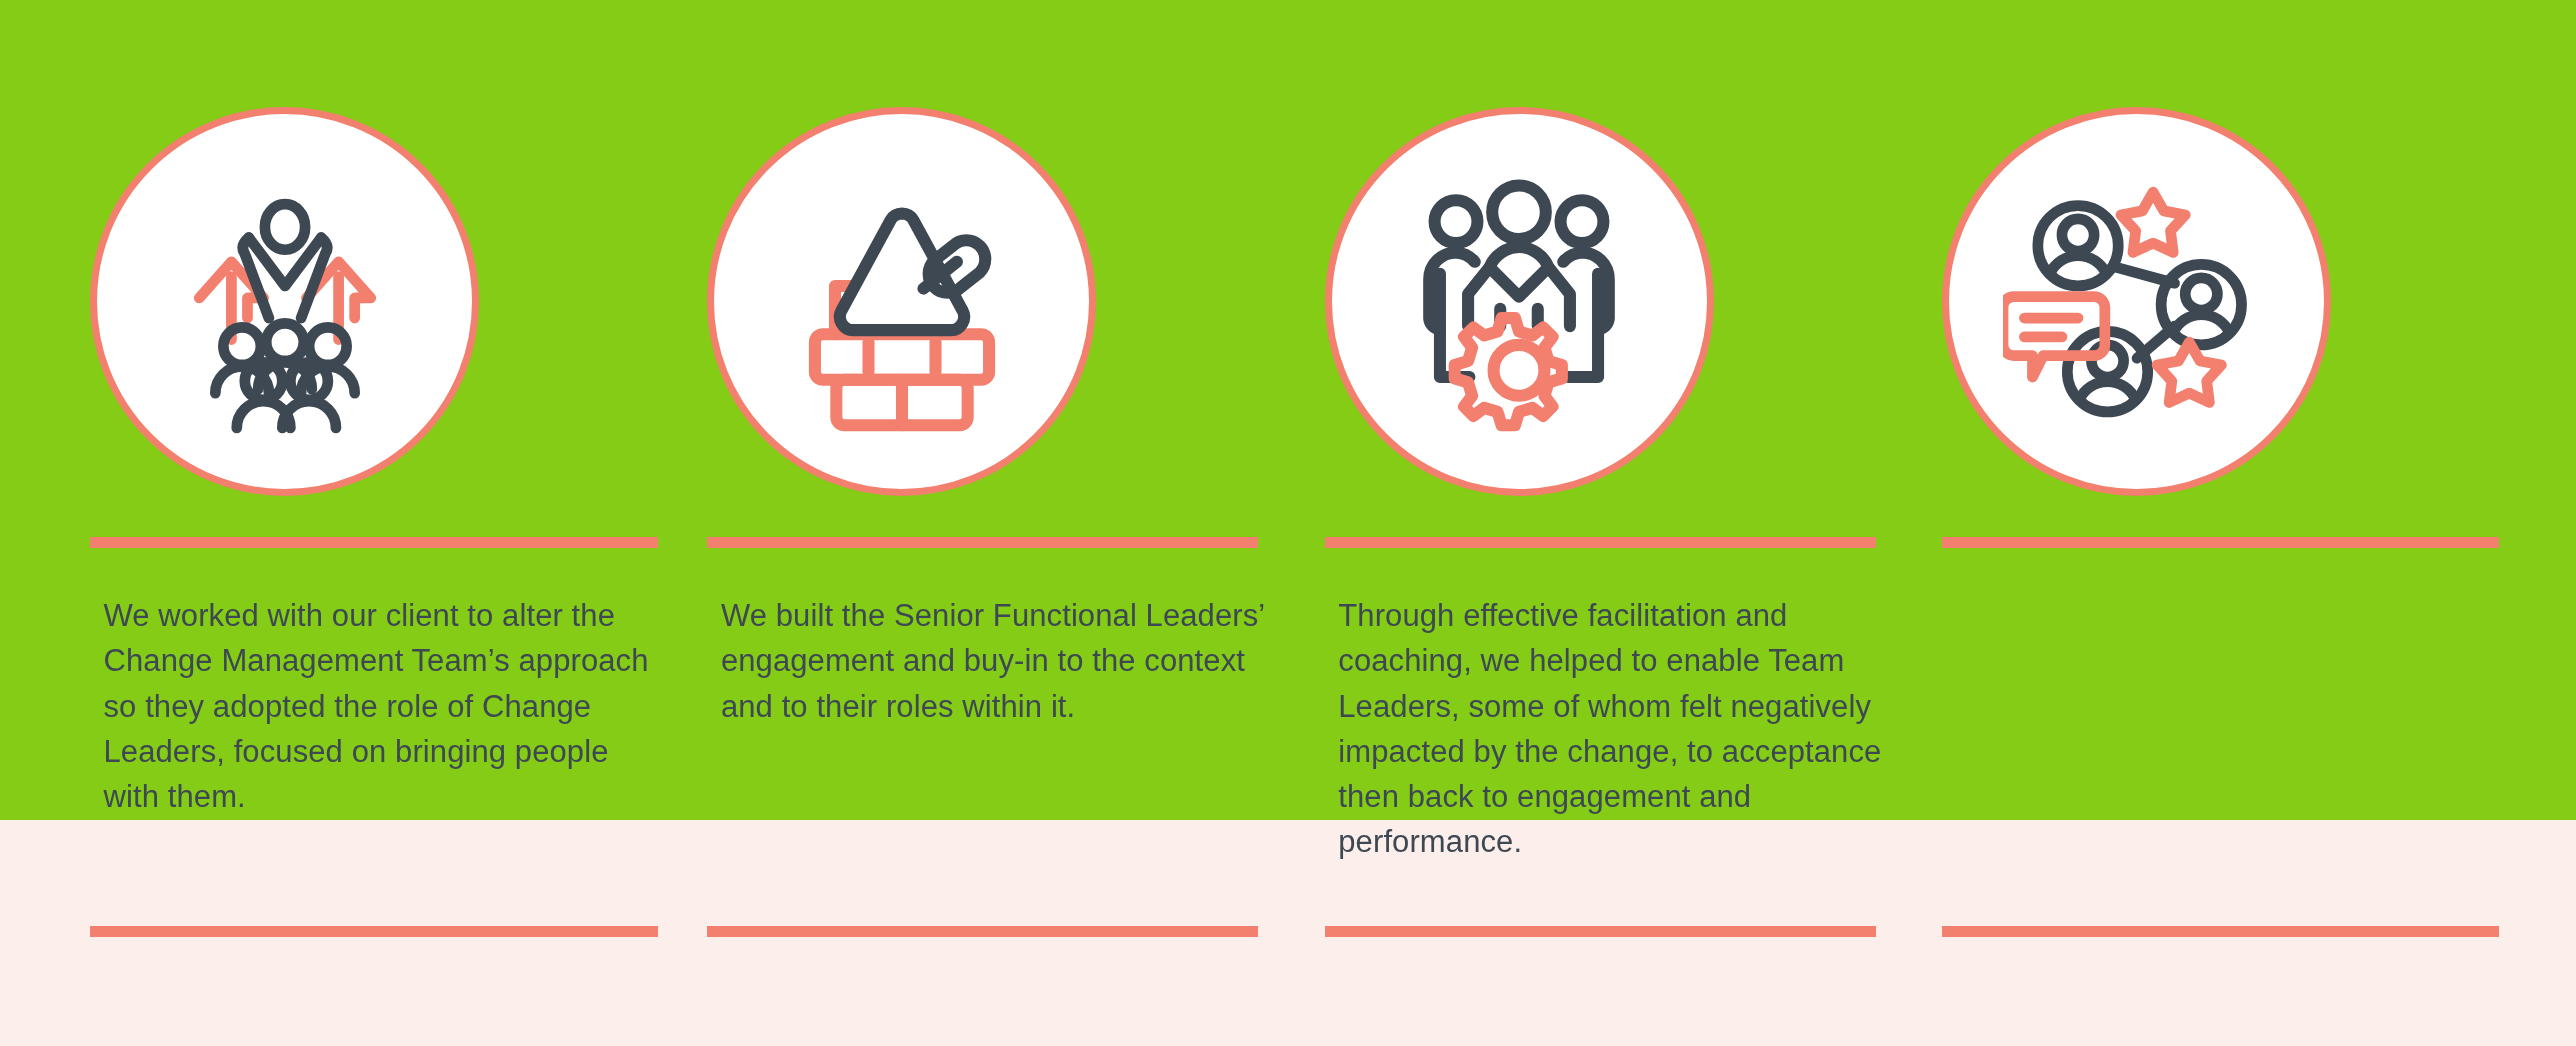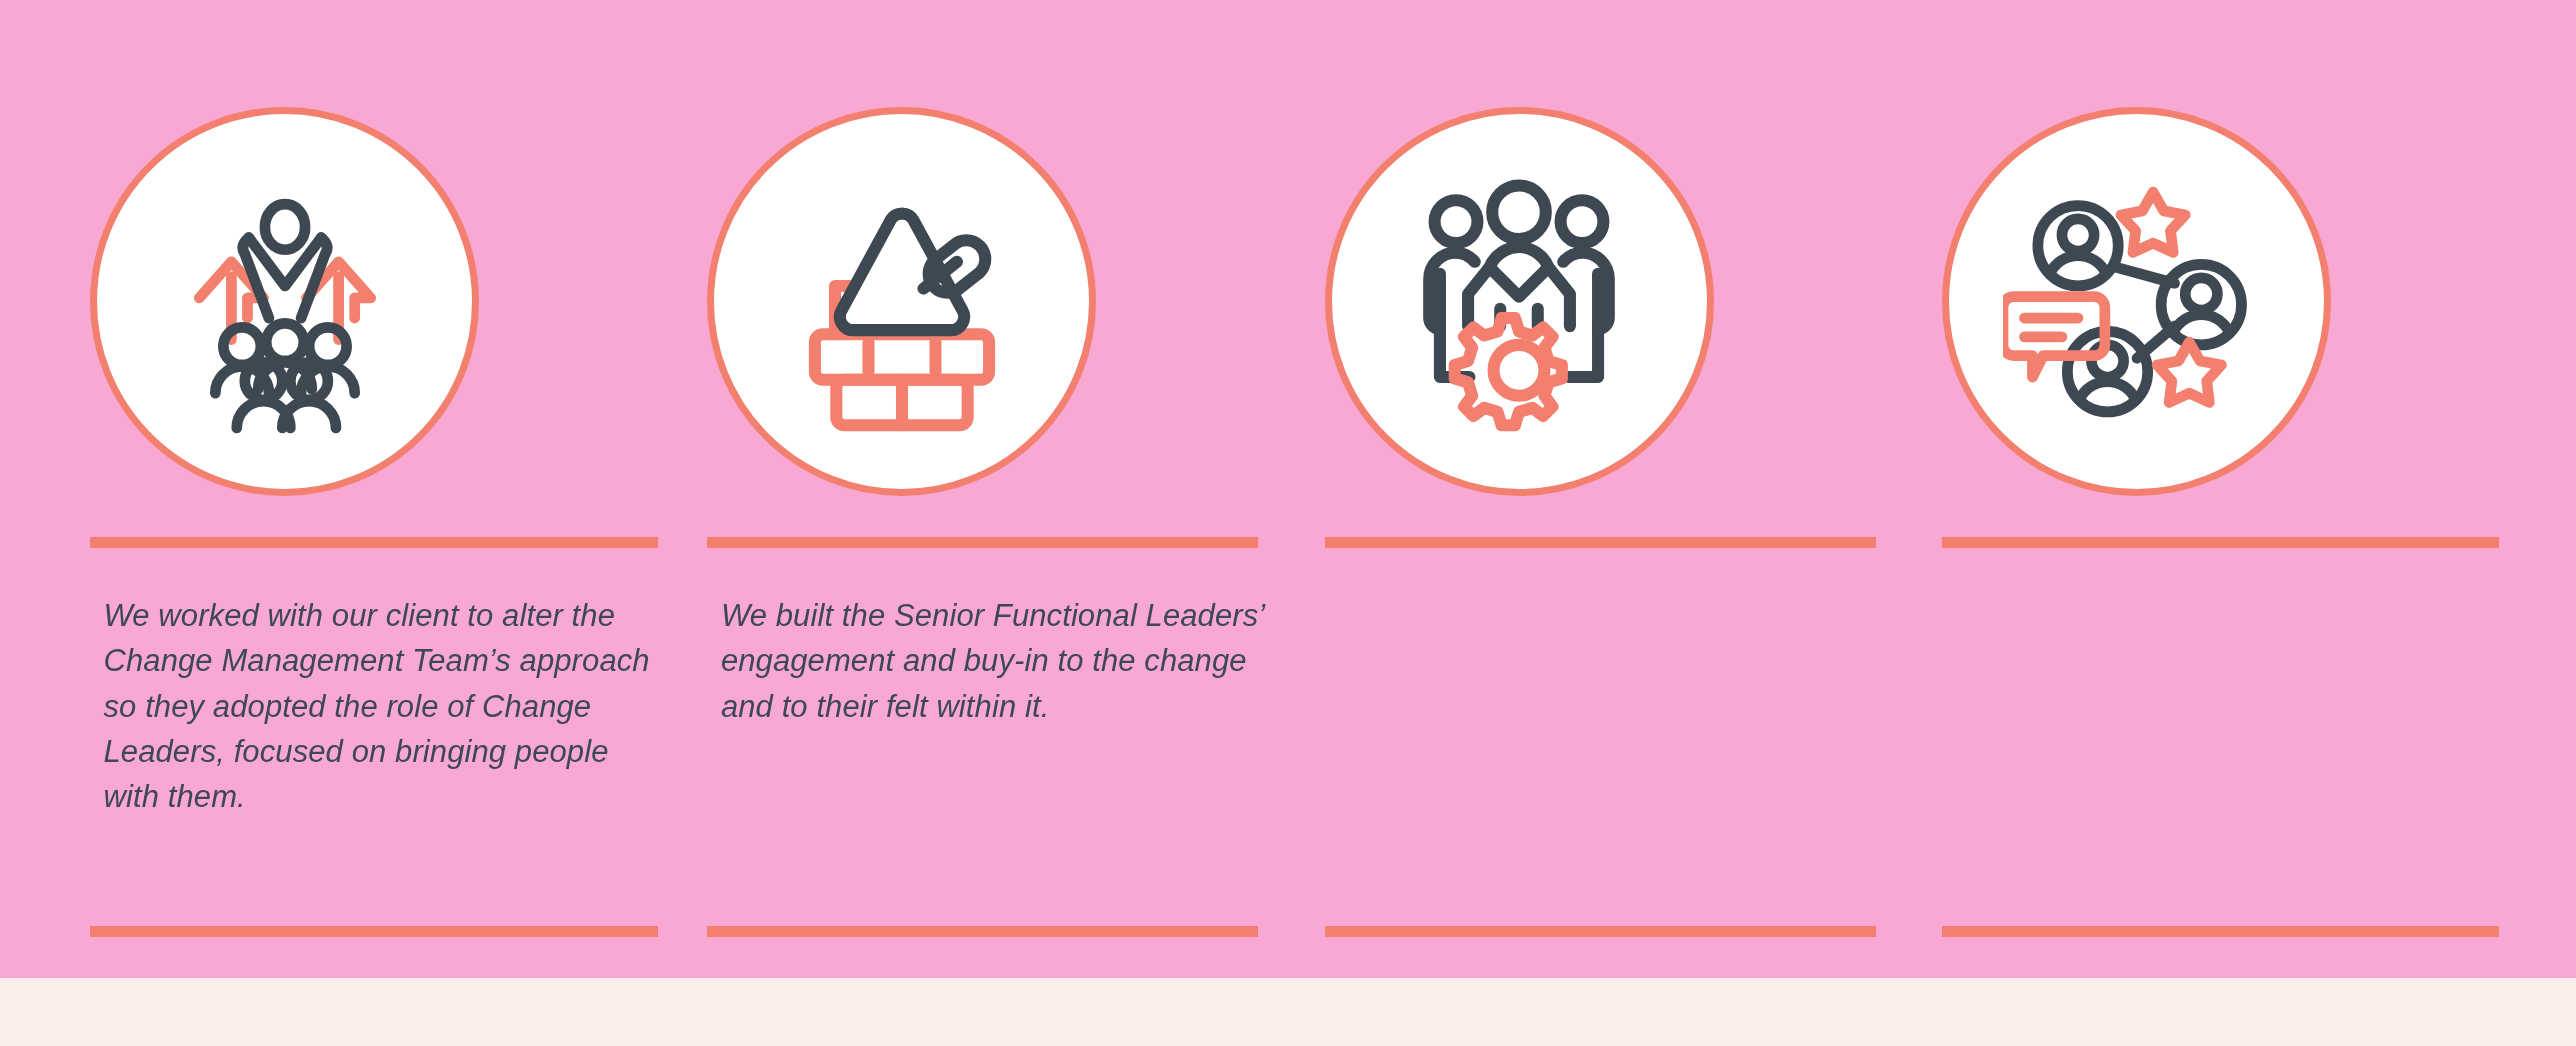--- a/index.html
+++ b/index.html
@@ -13,23 +13,22 @@
 
   body {
     background:#FCEEEA;
     font-family:"Liberation Sans", sans-serif;
     -webkit-font-smoothing:antialiased;
   }
 
   .board {
     position:relative;
     width:2576px;
-    height:978px;
-    background:#f9a8d4;
-    font-style:italic;
+    height:820px;
+    background:#84cc16;
   }
 
   
   .columns {
     position:absolute;
     left:0; top:0;
     width:2576px;
     height:1047px;
     display:flex;
   }
@@ -169,21 +168,21 @@
 
             <path d="M116 90 L141 70"></path>
 
             <path d="M138 58 a14 14 0 0 1 20 20 L144 89 a14 14 0 0 1 -20 -20 Z"></path>
           </g>
         </svg>
       </div>
 
       <div class="rule top"></div>
 
-      <p class="copy">We built the Senior Functional Leaders’ engagement and buy-in to the change and to their felt within it.</p>
+      <p class="copy">We built the Senior Functional Leaders’ engagement and buy-in to the context and to their roles within it.</p>
 
       <div class="rule bottom"></div>
     </div>
 
     <div class="col c3">
 
       <div class="medallion">
         <svg class="glyph" viewBox="0 0 200 200" fill="none" stroke-linecap="round" stroke-linejoin="round">
 
           <g stroke="#3D4853" stroke-width="9">
@@ -212,20 +211,21 @@
           <g stroke="#F37F6E" stroke-width="9">
             <path d="M100 100
                      l10 3 8 -6 7 7 -6 8 3 10 10 3 0 10 -10 3 -3 10 6 8 -7 7 -8 -6 -10 3 -3 10 -10 0 -3 -10 -10 -3 -8 6 -7 -7 6 -8 -3 -10 -10 -3 0 -10 10 -3 3 -10 -6 -8 7 -7 8 6 10 -3 3 -10 10 0 Z" transform="translate(0,22)"></path>
             <circle cx="100" cy="151" r="19"></circle>
           </g>
         </svg>
       </div>
 
       <div class="rule top"></div>
 
+      <p class="copy">Through effective facilitation and coaching, we helped to enable Team Leaders, some of whom felt negatively impacted by the change, to acceptance then back to engagement and performance.</p>
 
       <div class="rule bottom"></div>
     </div>
 
     <div class="col c4">
 
       <div class="medallion">
         <svg class="glyph" viewBox="0 0 200 200" fill="none" stroke-linecap="round" stroke-linejoin="round">
 
           <g stroke="#3D4853" stroke-width="8">

